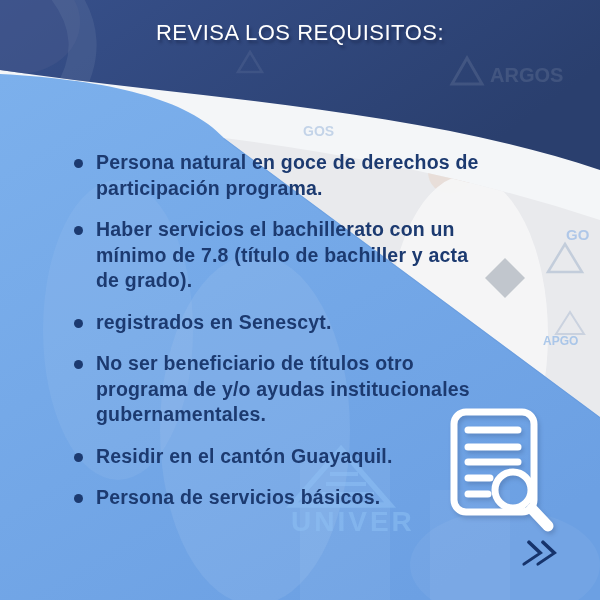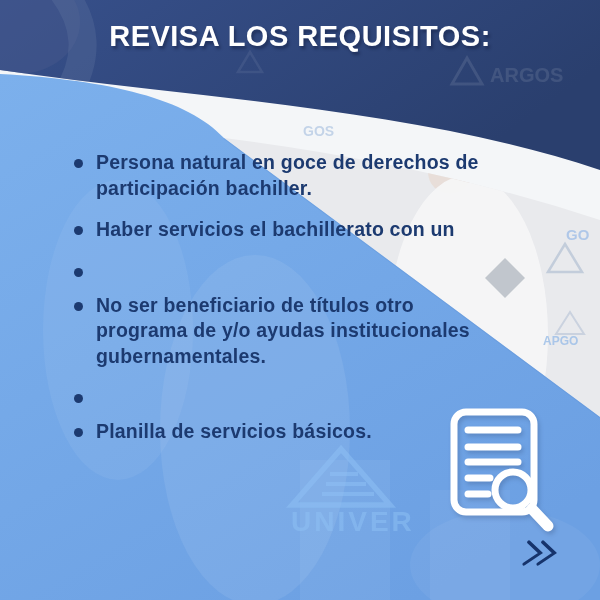--- a/index.html
+++ b/index.html
@@ -3,21 +3,21 @@
 <meta charset="utf-8">
 <style>
   html,body{margin:0;padding:0;background:#222;}
   .canvas{
     position:relative;width:600px;height:600px;overflow:hidden;
     font-family:"Liberation Sans",sans-serif;background:#f4f6f8;
   }
   .bg{position:absolute;left:0;top:0;width:600px;height:600px;display:block;}
   .title{
     position:absolute;top:20px;left:0;width:100%;text-align:center;
-    color:#ffffff;font-size:29px;font-weight:700;letter-spacing:.5px;
+    color:#ffffff;font-size:22px;font-weight:400;letter-spacing:.5px;
     text-shadow:2px 3px 3px rgba(15,25,55,.45);
   }
   .list{
     position:absolute;left:74px;top:150px;width:486px;
     display:flex;flex-direction:column;gap:16px;
   }
   .item{display:flex;align-items:flex-start;}
   .dot{
     width:9px;height:9px;border-radius:50%;background:#1c3a70;
     margin:9px 13px 0 0;flex:none;
@@ -108,54 +108,60 @@
   </svg>
 
   <div class="title">REVISA LOS REQUISITOS:</div>
 
   <div class="list">
 
     <div class="item">
       <span class="dot"></span>
       <div class="lines">
         <div class="ln">Persona natural en goce de derechos de</div>
-        <div class="ln">participación bachiller.</div>
+        <div class="ln">participación programa.</div>
       </div>
     </div>
 
     <div class="item">
       <span class="dot"></span>
       <div class="lines">
         <div class="ln">Haber servicios el bachillerato con un</div>
+        <div class="ln">mínimo de 7.8 (título de bachiller y acta</div>
+        <div class="ln">de grado).</div>
       </div>
     </div>
 
     <div class="item">
       <span class="dot"></span>
       <div class="lines">
+        <div class="ln">registrados en Senescyt.</div>
       </div>
     </div>
 
     <div class="item">
       <span class="dot"></span>
       <div class="lines">
         <div class="ln">No ser beneficiario de títulos otro</div>
         <div class="ln">programa de y/o ayudas institucionales</div>
         <div class="ln">gubernamentales.</div>
       </div>
     </div>
 
     <div class="item">
       <span class="dot"></span>
+      <div class="lines">
+        <div class="ln">Residir en el cantón Guayaquil.</div>
+      </div>
     </div>
 
     <div class="item">
       <span class="dot"></span>
       <div class="lines">
-        <div class="ln">Planilla de servicios básicos.</div>
+        <div class="ln">Persona de servicios básicos.</div>
       </div>
     </div>
 
   </div>
 
   <svg class="doc-icon" width="125" height="145" viewBox="0 0 125 145" aria-hidden="true">
     <rect x="14" y="14" width="80" height="100" rx="12" fill="none" stroke="#ffffff" stroke-width="7"></rect>
     <line x1="28" y1="32" x2="78" y2="32" stroke="#ffffff" stroke-width="7" stroke-linecap="round"></line>
     <line x1="28" y1="49" x2="78" y2="49" stroke="#ffffff" stroke-width="7" stroke-linecap="round"></line>
     <line x1="28" y1="64" x2="78" y2="64" stroke="#ffffff" stroke-width="7" stroke-linecap="round"></line>

